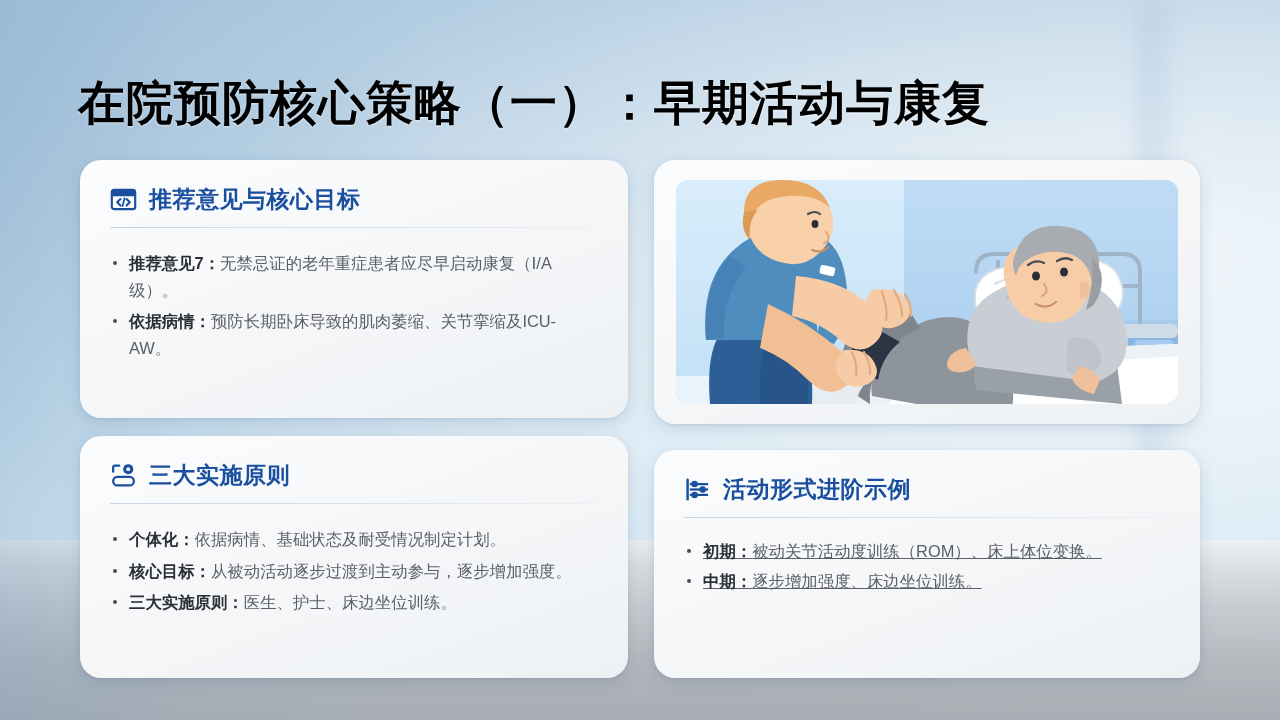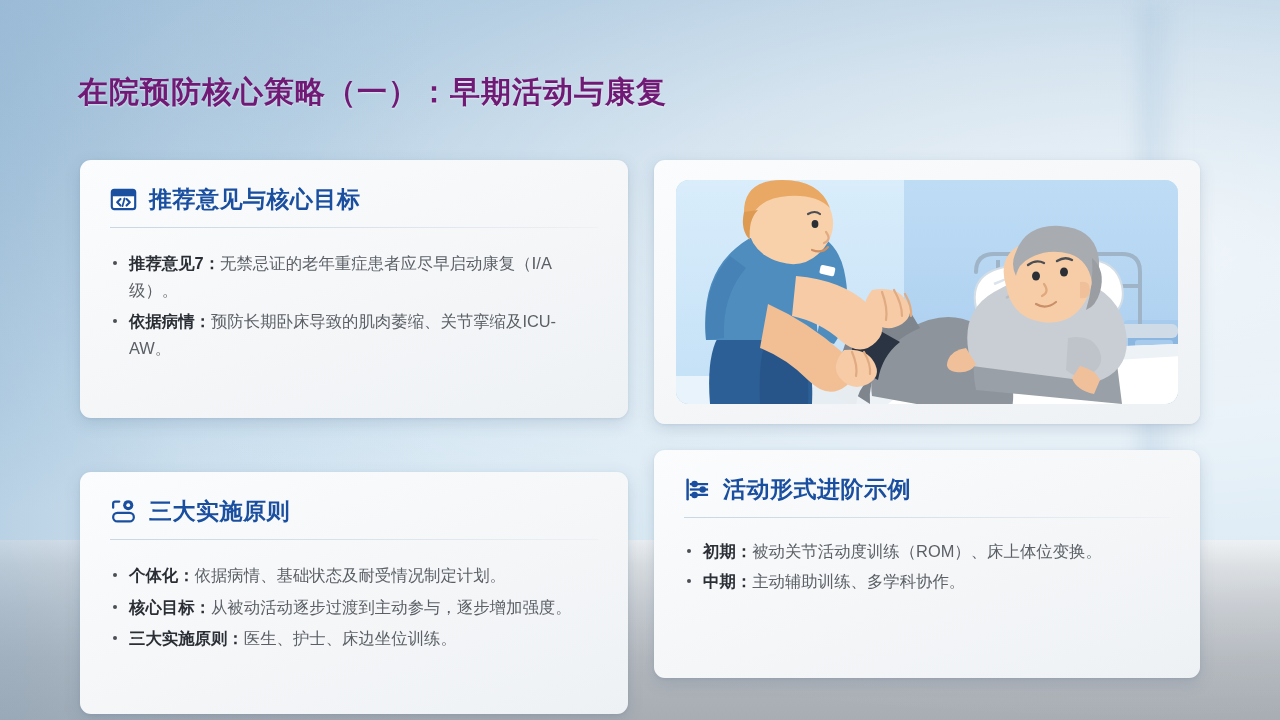--- a/index.html
+++ b/index.html
@@ -61,40 +61,40 @@
       rgba(150,185,215,0.35) 0%,
       rgba(255,255,255,0.0) 100%);
     filter: blur(10px);
   }
 
   
   .slide-title {
     position: absolute;
     left: 78px;
     top: 72px;
-    font-size: 30px;
+    font-size: 47px;
     font-weight: bold;
     letter-spacing: 1px;
-    color: #701a75;
+    color: #000000;
     text-shadow: 0 1px 2px rgba(255,255,255,0.55);
     white-space: nowrap;
   }
 
   
   .card {
     position: absolute;
     background: linear-gradient(160deg, #fbfcfd 0%, #f4f6f8 55%, #eef1f4 100%);
-    border-radius: 11px;
+    border-radius: 21px;
     box-shadow: 0 5px 16px rgba(60,90,125,0.17),
                 0 1px 3px rgba(60,90,125,0.10);
   }
 
   #card-reco    { left: 80px;  top: 160px; width: 548px; height: 258px; }
   #card-image   { left: 654px; top: 160px; width: 546px; height: 264px; }
-  #card-princ   { left: 80px;  top: 436px; width: 548px; height: 242px; margin-top: 36px; }
+  #card-princ   { left: 80px;  top: 436px; width: 548px; height: 242px; }
   #card-stages  { left: 654px; top: 450px; width: 546px; height: 228px; }
 
   .card-pad { padding: 26px 30px 0 30px; }
 
   .card-head {
     display: flex;
     align-items: center;
     gap: 12px;
   }
 
@@ -135,21 +135,21 @@
     width: 4px; height: 4px;
     border-radius: 50%;
     background: #4b4f55;
   }
   .bullets b {
     color: #2b2f35;
     font-weight: bold;
   }
 
   #card-stages .bullets { margin-top: 20px; }
-  #card-stages .bullets li { margin-bottom: 3px; }
+  #card-stages .bullets li { margin-bottom: 3px; text-decoration: underline; }
 
   
   .illus-frame {
     position: absolute;
     left: 22px; top: 20px;
     width: 502px; height: 224px;
     border-radius: 13px;
     overflow: hidden;
     background: #cfe6f7;
     box-shadow: inset 0 0 0 1px rgba(150,185,215,0.35);
@@ -347,19 +347,19 @@
         </span>
         <span class="card-head-title">活动形式进阶示例</span>
       </div>
       <div class="head-rule"></div>
 
       <ul class="bullets">
         <li>
           <b>初期：</b><span>被动关节活动度训练（ROM）、床上体位变换。</span>
         </li>
         <li>
-          <b>中期：</b><span>主动辅助训练、多学科协作。</span>
+          <b>中期：</b><span>逐步增加强度、床边坐位训练。</span>
         </li>
       </ul>
     </div>
   </div>
 
 </div>
 
 </body></html>

